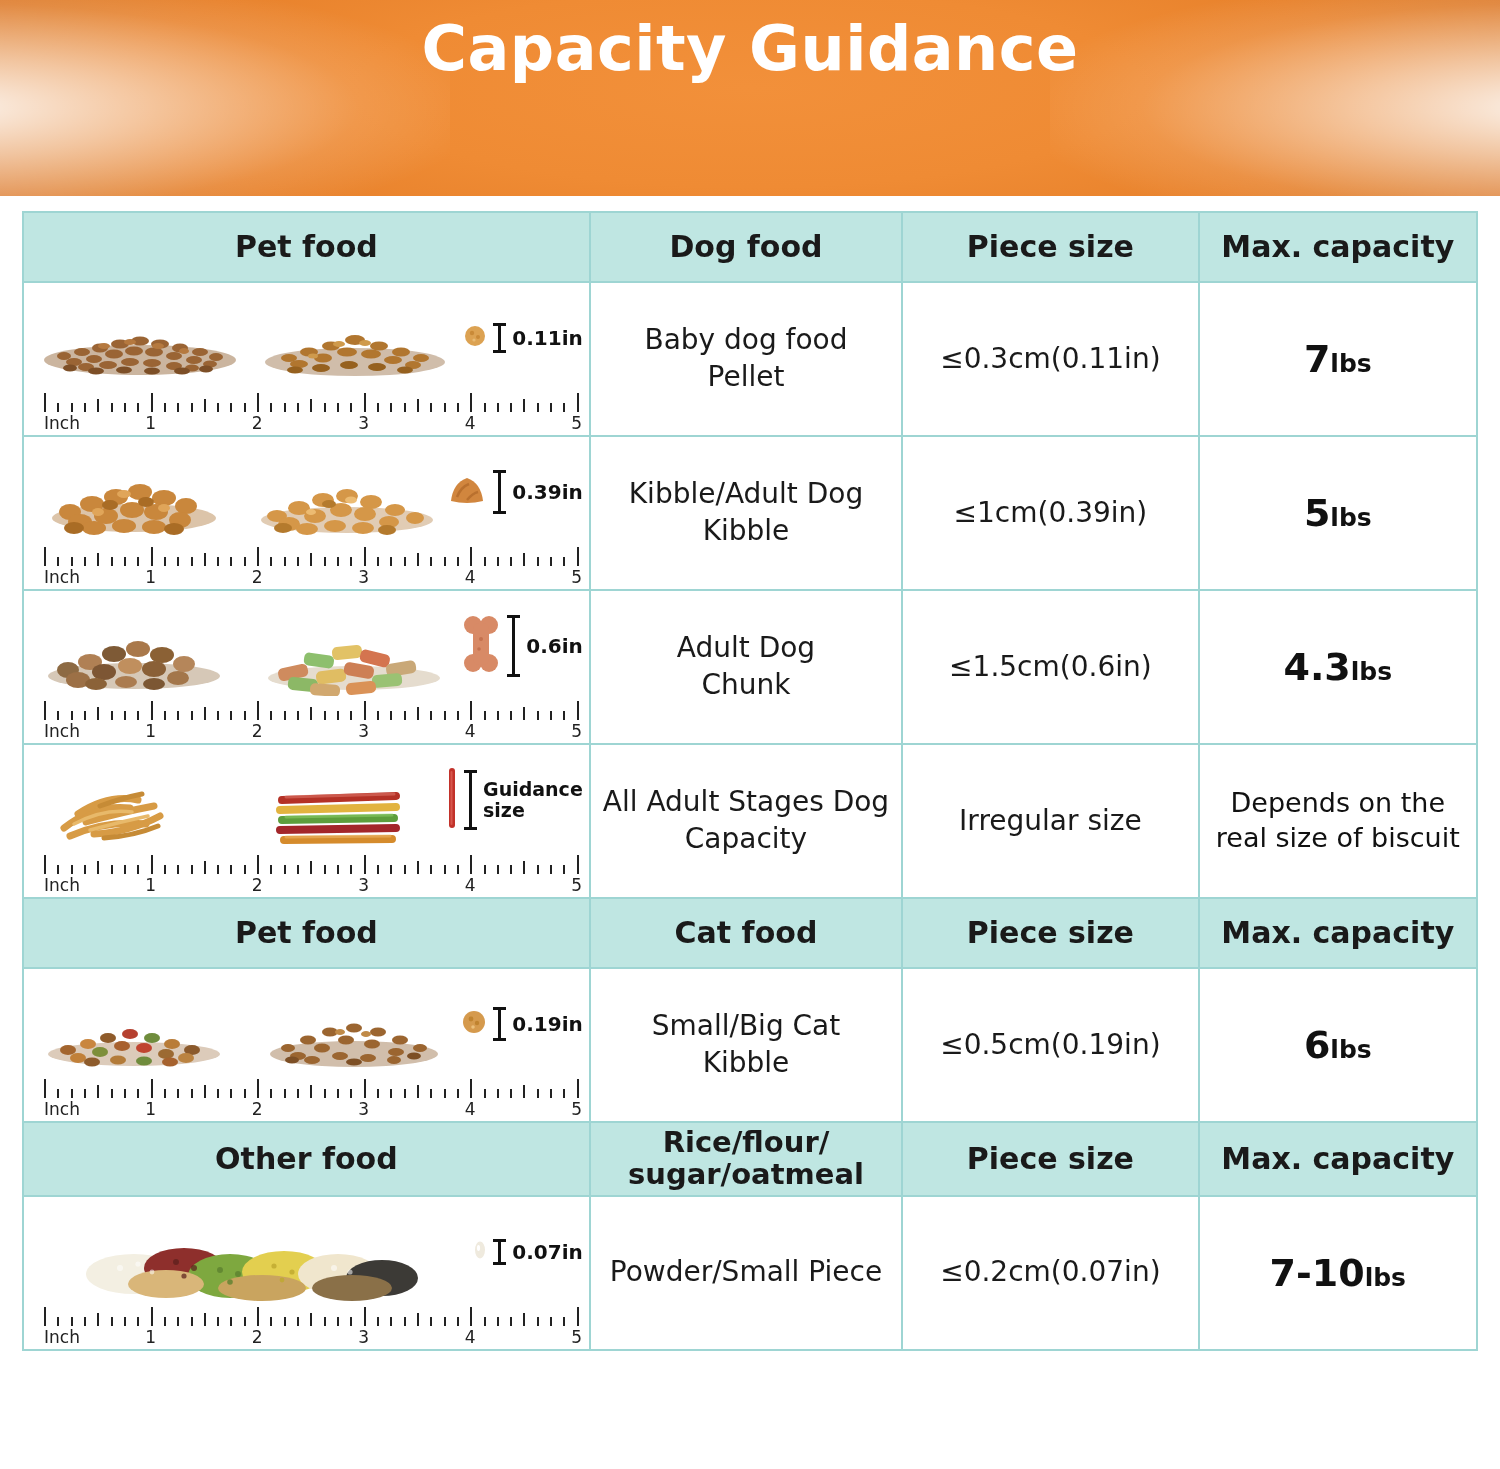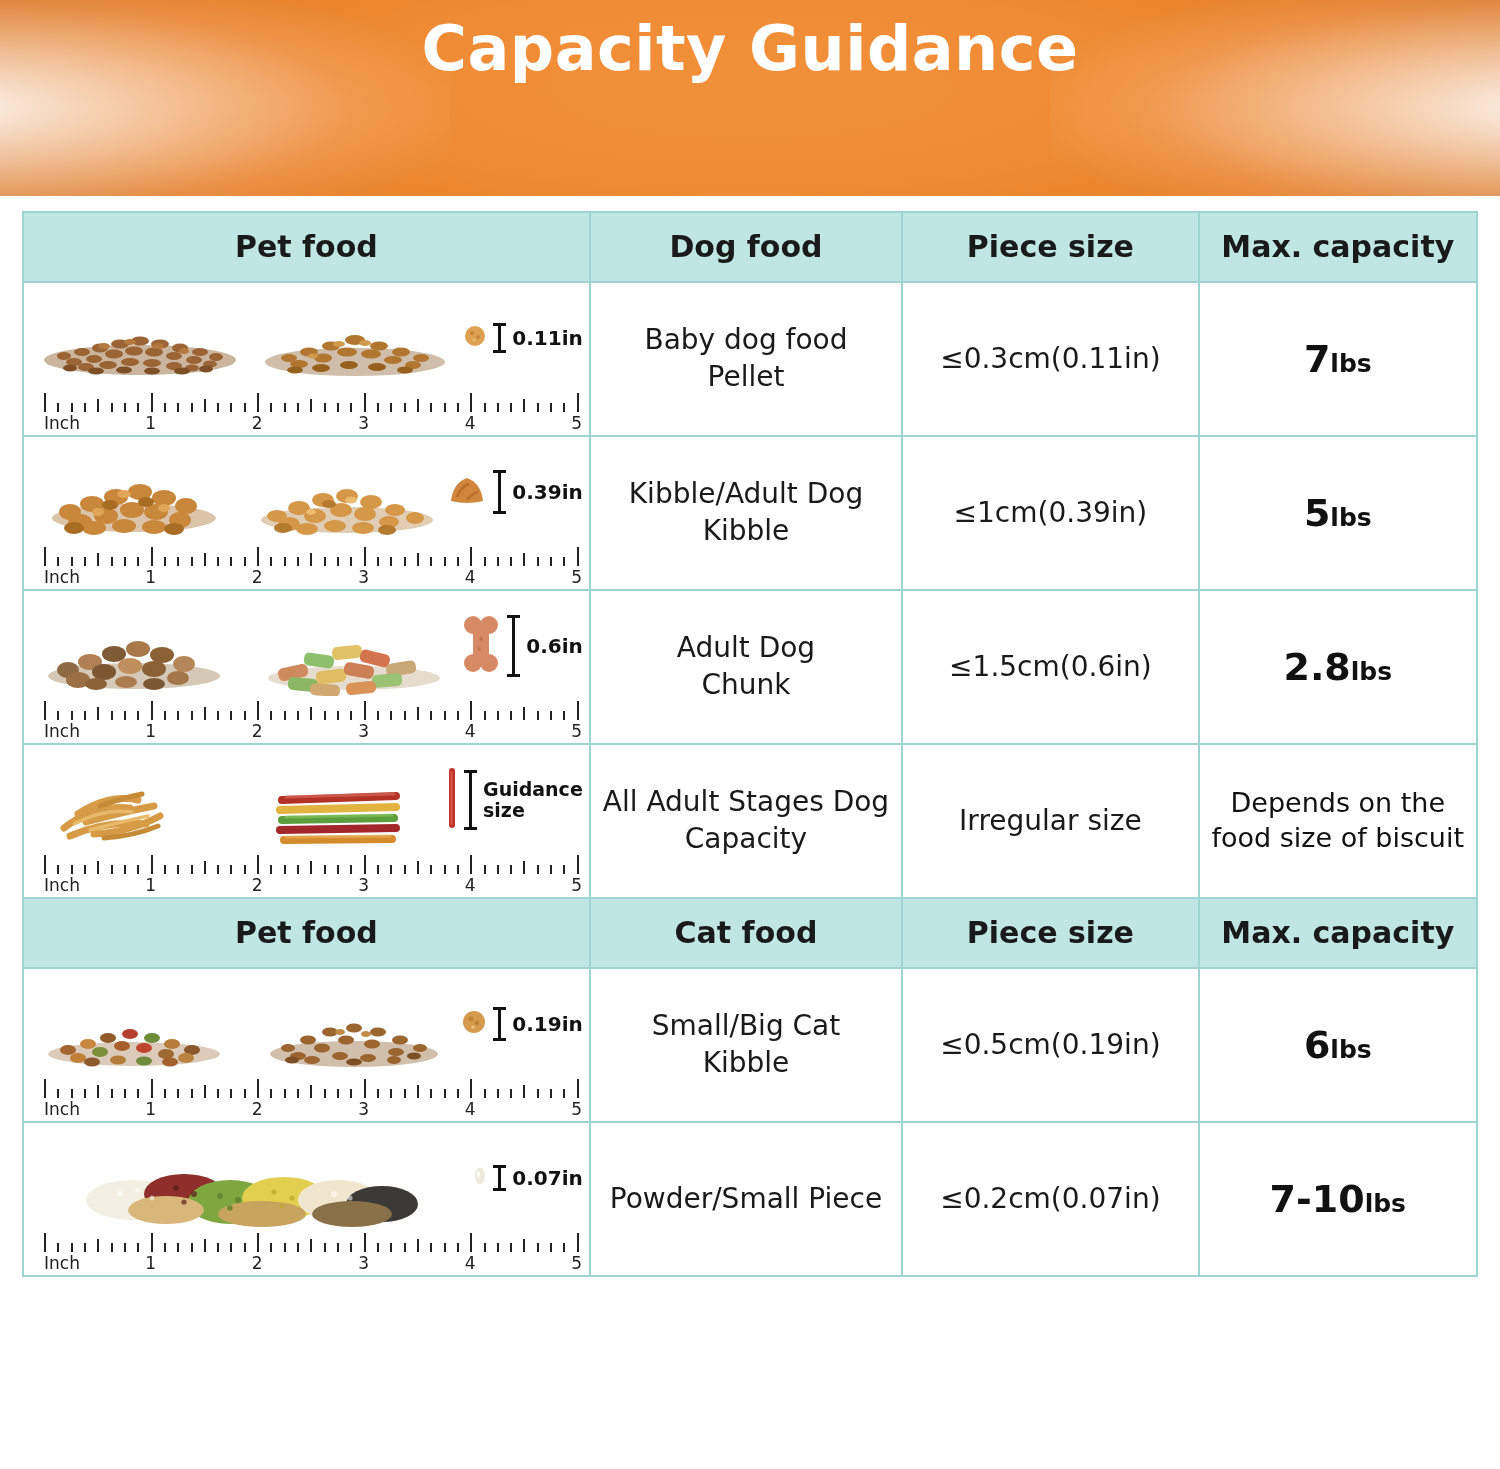--- a/index.html
+++ b/index.html
@@ -692,21 +692,21 @@
                   <span style="left: 100%;">5</span>
                 </div>
             </div>
           </td>
           <td class="text-cell">
             <div>Adult Dog</div>
             <div>Chunk</div>
           </td>
           <td class="text-cell">≤1.5cm(0.6in)</td>
           <td class="cap-cell">
-            <span class="cap-num">2.8</span><span class="cap-unit">lbs</span>
+            <span class="cap-num">4.3</span><span class="cap-unit">lbs</span>
           </td>
         </tr>
 
         <tr>
           <td class="sample">
             <div class="sample-row">
               <div class="pile pile-a">
                 <svg viewBox="0 0 212 100" width="212" height="100" aria-hidden="true">
                   <g stroke="#d79b45" stroke-width="7" fill="none" stroke-linecap="round">
                     <path d="M30 78 Q60 54 96 58"></path>
@@ -815,21 +815,21 @@
                 </div>
             </div>
           </td>
           <td class="text-cell">
             <div>All Adult Stages Dog</div>
             <div>Capacity</div>
           </td>
           <td class="text-cell">Irregular size</td>
           <td class="cap-cell">
             <div class="cap-text">Depends on the</div>
-            <div class="cap-text">food size of biscuit</div>
+            <div class="cap-text">real size of biscuit</div>
           </td>
         </tr>
 
         <tr class="head">
           <td>Pet food</td>
           <td>Cat food</td>
           <td>Piece size</td>
           <td>Max. capacity</td>
         </tr>
 
@@ -968,20 +968,29 @@
           <td class="text-cell">
             <div>Small/Big Cat</div>
             <div>Kibble</div>
           </td>
           <td class="text-cell">≤0.5cm(0.19in)</td>
           <td class="cap-cell">
             <span class="cap-num">6</span><span class="cap-unit">lbs</span>
           </td>
         </tr>
 
+        <tr class="head">
+          <td>Other food</td>
+          <td class="two-line">
+            <div>Rice/flour/</div>
+            <div>sugar/oatmeal</div>
+          </td>
+          <td>Piece size</td>
+          <td>Max. capacity</td>
+        </tr>
 
         <tr>
           <td class="sample">
             <div class="sample-row">
               <div class="pile" style="width:430px;">
                 <svg viewBox="0 0 430 100" width="430" height="100" aria-hidden="true">
                   <g>
                     <ellipse cx="100" cy="72" rx="48" ry="20" fill="#f3efe2"></ellipse>
                     <ellipse cx="150" cy="66" rx="40" ry="20" fill="#8e2f2c"></ellipse>
                     <ellipse cx="196" cy="74" rx="42" ry="22" fill="#7ea83f"></ellipse>

